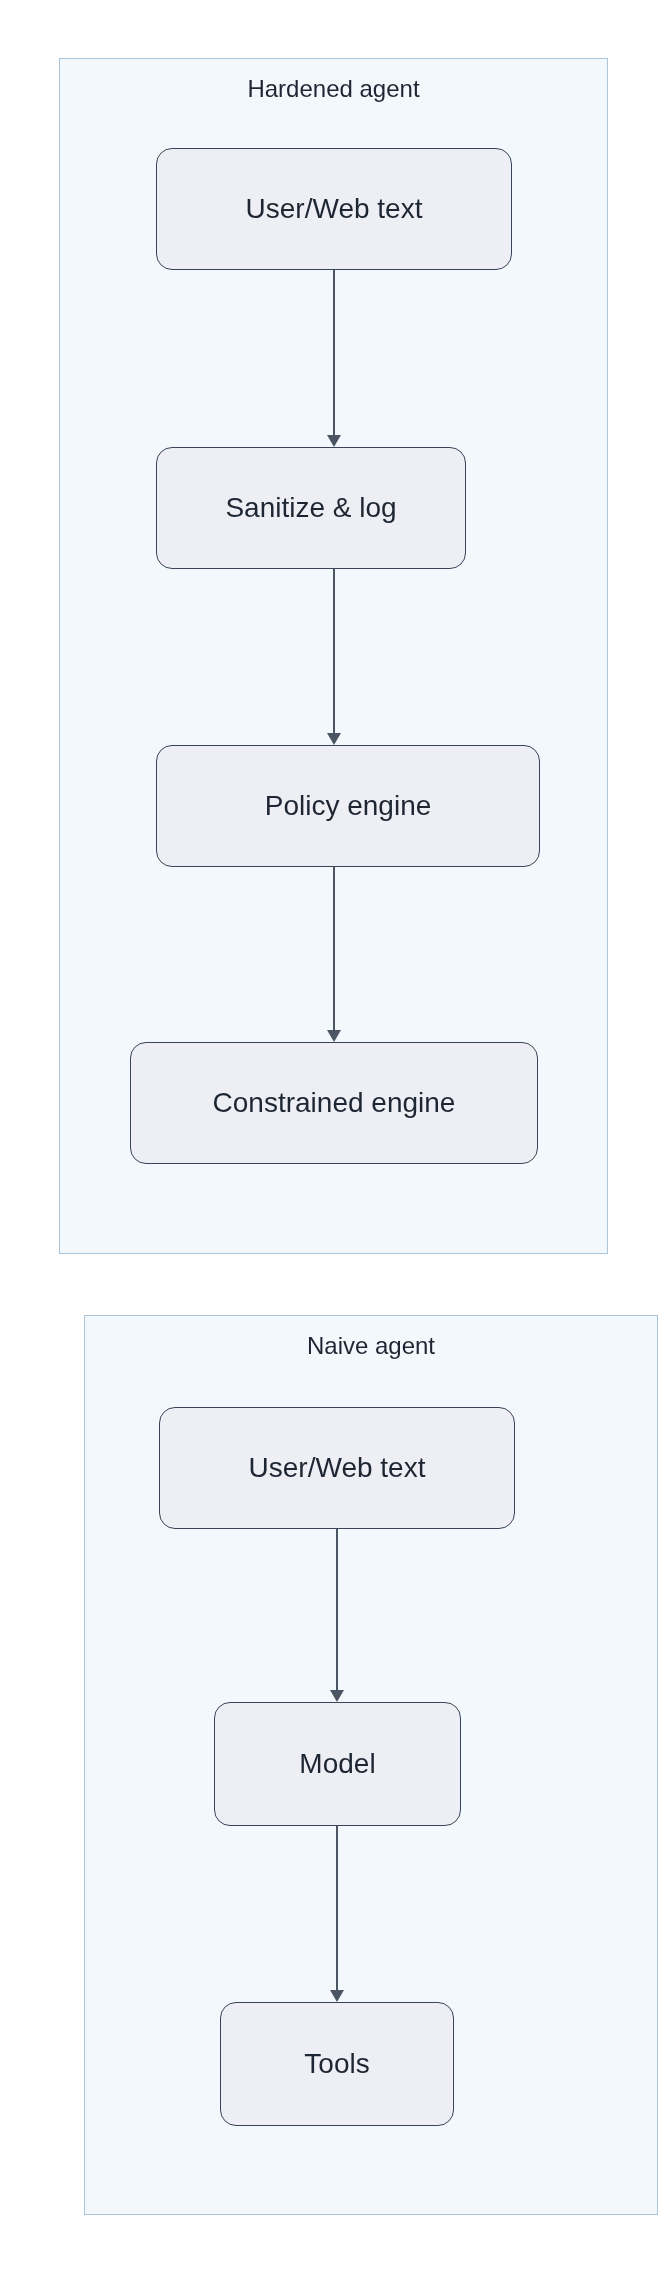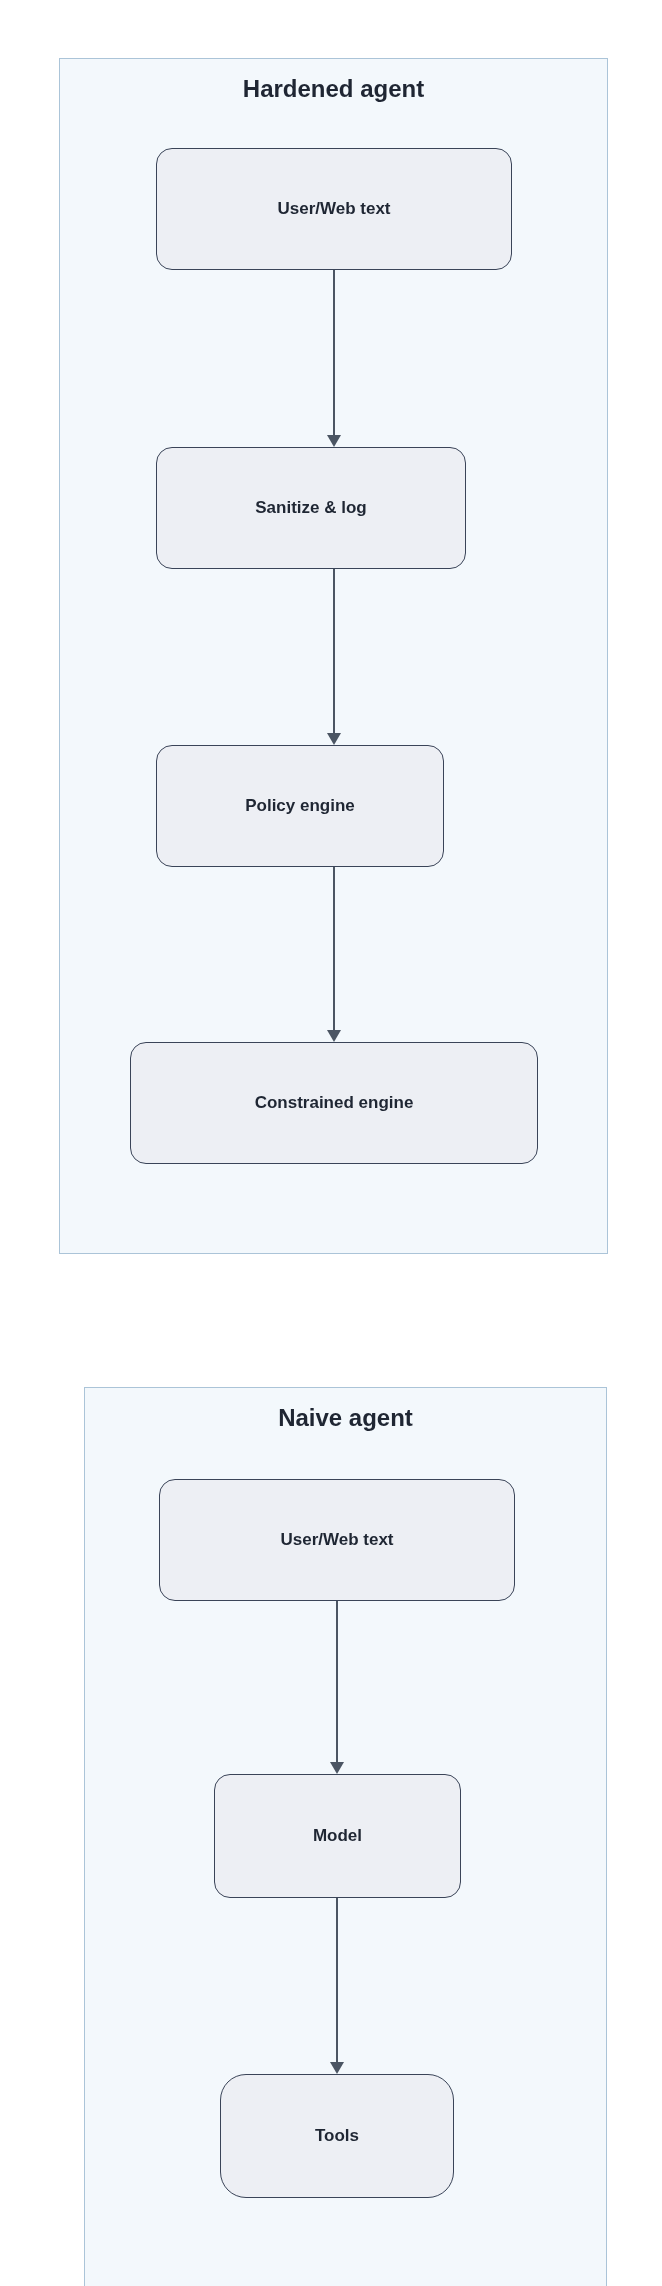--- a/index.html
+++ b/index.html
@@ -1,15 +1,15 @@
 <!DOCTYPE html>
 <html style="--page-bg: #ffffff; --cluster-fill: #f3f8fc; --cluster-border: #abc4d8; --node-fill: #edeff4; --node-border: #3a4458; --edge-color: #4b5563; --text-color: #1f2633;"><head>
   <meta charset="utf-8">
   <style>
-    * { margin: 0; padding: 0; box-sizing: border-box; font-weight: bold; }
+    * { margin: 0; padding: 0; box-sizing: border-box; }
     html, body { background: var(--page-bg, #ffffff); }
     body {
       font-family: "Liberation Sans", sans-serif;
       color: var(--text-color, #1f2633);
     }
     .canvas {
       position: relative;
       width: 662px;
       height: 2286px;
       background: var(--page-bg, #ffffff);
@@ -31,21 +31,21 @@
       color: var(--text-color, #1f2633);
     }
     .node {
       position: absolute;
       background: var(--node-fill, #edeff4);
       border: 1.5px solid var(--node-border, #3a4458);
       border-radius: 16px;
       display: flex;
       align-items: center;
       justify-content: center;
-      font-size: 17px;
+      font-size: 28px;
       text-align: center;
       color: var(--text-color, #1f2633);
     }
     .edge {
       position: absolute;
       width: 14px;
       display: flex;
       flex-direction: column;
       align-items: center;
     }
@@ -62,31 +62,31 @@
       border-right: 7px solid transparent;
       border-top: 12px solid var(--edge-color, #4b5563);
     }
 
     
     .cluster-1 { left: 59px; top: 58px; width: 549px; height: 1196px; }
     .c1-n1 { left: 96px;  top: 89px;  width: 356px; height: 122px; }
     .c1-e1 { left: 267px; top: 211px; height: 177px; }
     .c1-n2 { left: 96px;  top: 388px; width: 310px; height: 122px; }
     .c1-e2 { left: 267px; top: 510px; height: 176px; }
-    .c1-n3 { left: 96px;  top: 686px; width: 288px; height: 122px; }
+    .c1-n3 { left: 96px;  top: 686px; width: 384px; height: 122px; }
     .c1-e3 { left: 267px; top: 808px; height: 175px; }
     .c1-n4 { left: 70px;  top: 983px; width: 408px; height: 122px; }
 
     
-    .cluster-2 { left: 84px; top: 1387px; width: 523px; height: 900px; }
+    .cluster-2 { left: 84px; top: 1315px; width: 574px; height: 900px; }
     .c2-n1 { left: 74px;  top: 91px;  width: 356px; height: 122px; }
     .c2-e1 { left: 245px; top: 213px; height: 173px; }
     .c2-n2 { left: 129px; top: 386px; width: 247px; height: 124px; }
     .c2-e2 { left: 245px; top: 510px; height: 176px; }
-    .c2-n3 { left: 135px; top: 686px; width: 234px; height: 124px; border-radius: 26px; }
+    .c2-n3 { left: 135px; top: 686px; width: 234px; height: 124px; }
   </style>
 </head>
 <body>
 
 <div class="canvas">
 
   <section class="cluster cluster-1">
     <div class="cluster-title">Hardened agent</div>
 
     <div class="node c1-n1">User/Web text</div>

